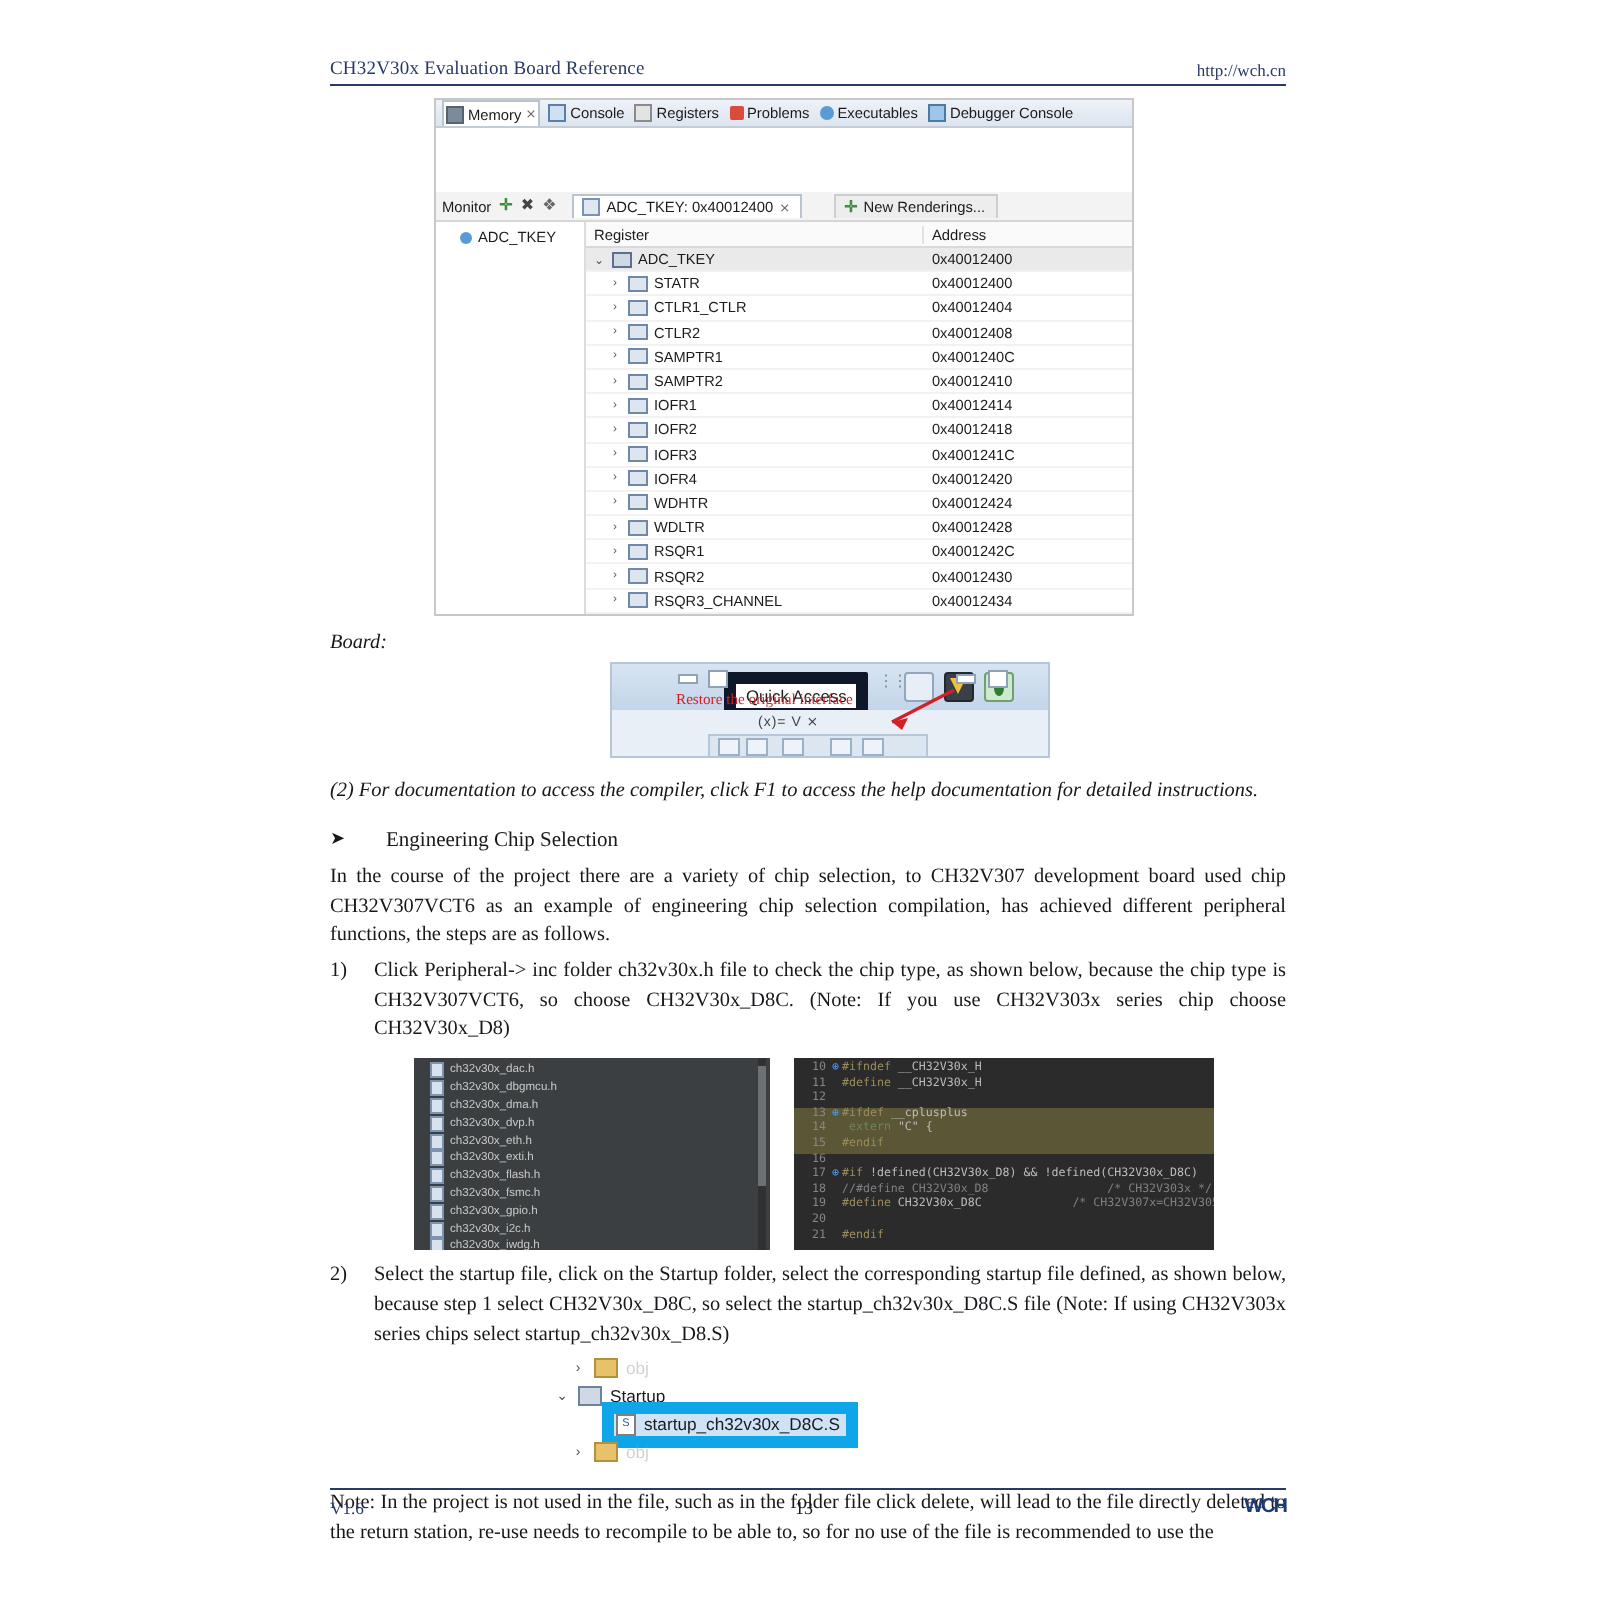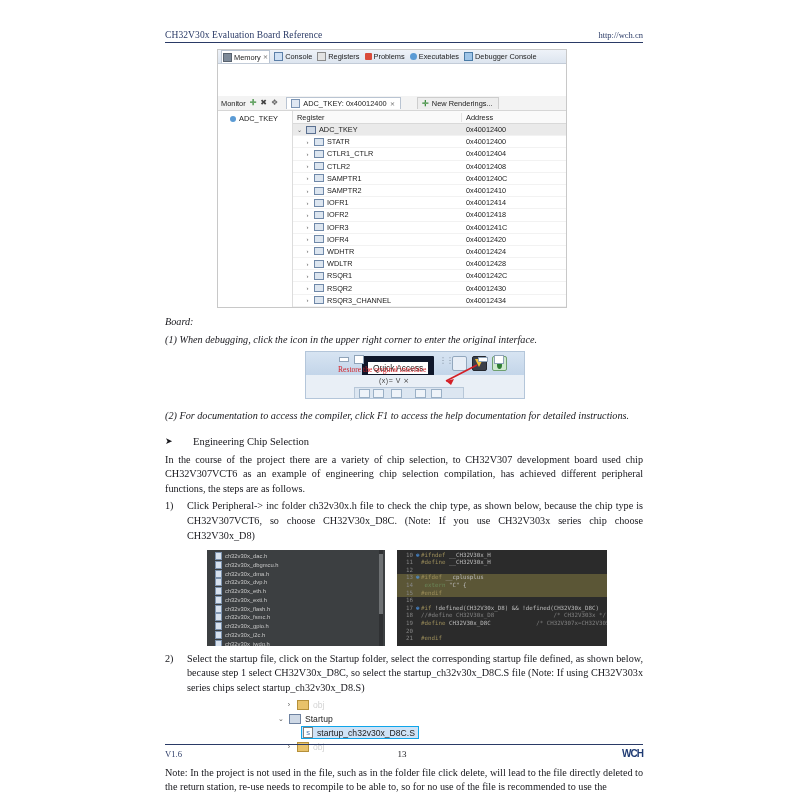--- a/index.html
+++ b/index.html
@@ -235,21 +235,21 @@
     position: relative;
     width: 250px;
     height: 62px;
     margin: 2px 0 0 98px;
     background: #ffffff;
     font-family: "Liberation Sans", sans-serif;
     overflow: hidden;
   }
   .tr-row { display:flex; align-items:center; gap:4px; font-size:8.6px; color:#1b1b1b; height:14px; }
   .tr-row.faded { color:#9b9b9b; }
-  .tr-sel { background:#cfe3f7; border:1px solid #0ea5e9; padding:0 3px 0 1px; display:inline-flex; align-items:center; gap:4px;}
+  .tr-sel { background:#cfe3f7; border:6px solid #0ea5e9; padding:0 3px 0 1px; display:inline-flex; align-items:center; gap:4px;}
   .tw { font-size:7px; color:#555; width:8px; display:inline-block; text-align:center;}
   .fold { width:10px;height:8px;background:#e8c26a;border:1px solid #b5903a; display:inline-block;}
   .fold.prj { background:#cfd9e6;border-color:#6e82a0; }
   .sfile { width:8px;height:9px;background:#ffffff;border:1px solid #7f7f7f; display:inline-flex;
            align-items:center; justify-content:center; font-size:5.5px; color:#2a5a9a; }
   .sfile.grey { border-color:#b0b0b0; color:#9b9b9b; }
 
   
   .footer {
     position:absolute; left:165px; top:744px; width:478px;
@@ -458,21 +458,20 @@
                   <span>RSQR3_CHANNEL</span>
                 </div>
                 <div class="c2">0x40012434</div>
               </div>
             </div>
         </div>
       </div>
     </div>
 
     <div class="note-lbl">Board:</div>
-    <div class="para ital">(1)  When debugging, click the icon in the upper right corner to enter the original interface.</div>
 
     <div class="shot-quick">
       <div class="qa-toprow"></div>
       <div class="qa-box">Quick Access</div>
       <div class="qa-dots">⋮⋮</div>
       <div class="qa-ic i1"></div>
       <div class="qa-ic i2"></div>
       <div class="qa-ic i3"></div>
 
       <div class="qa-botrow"></div>

